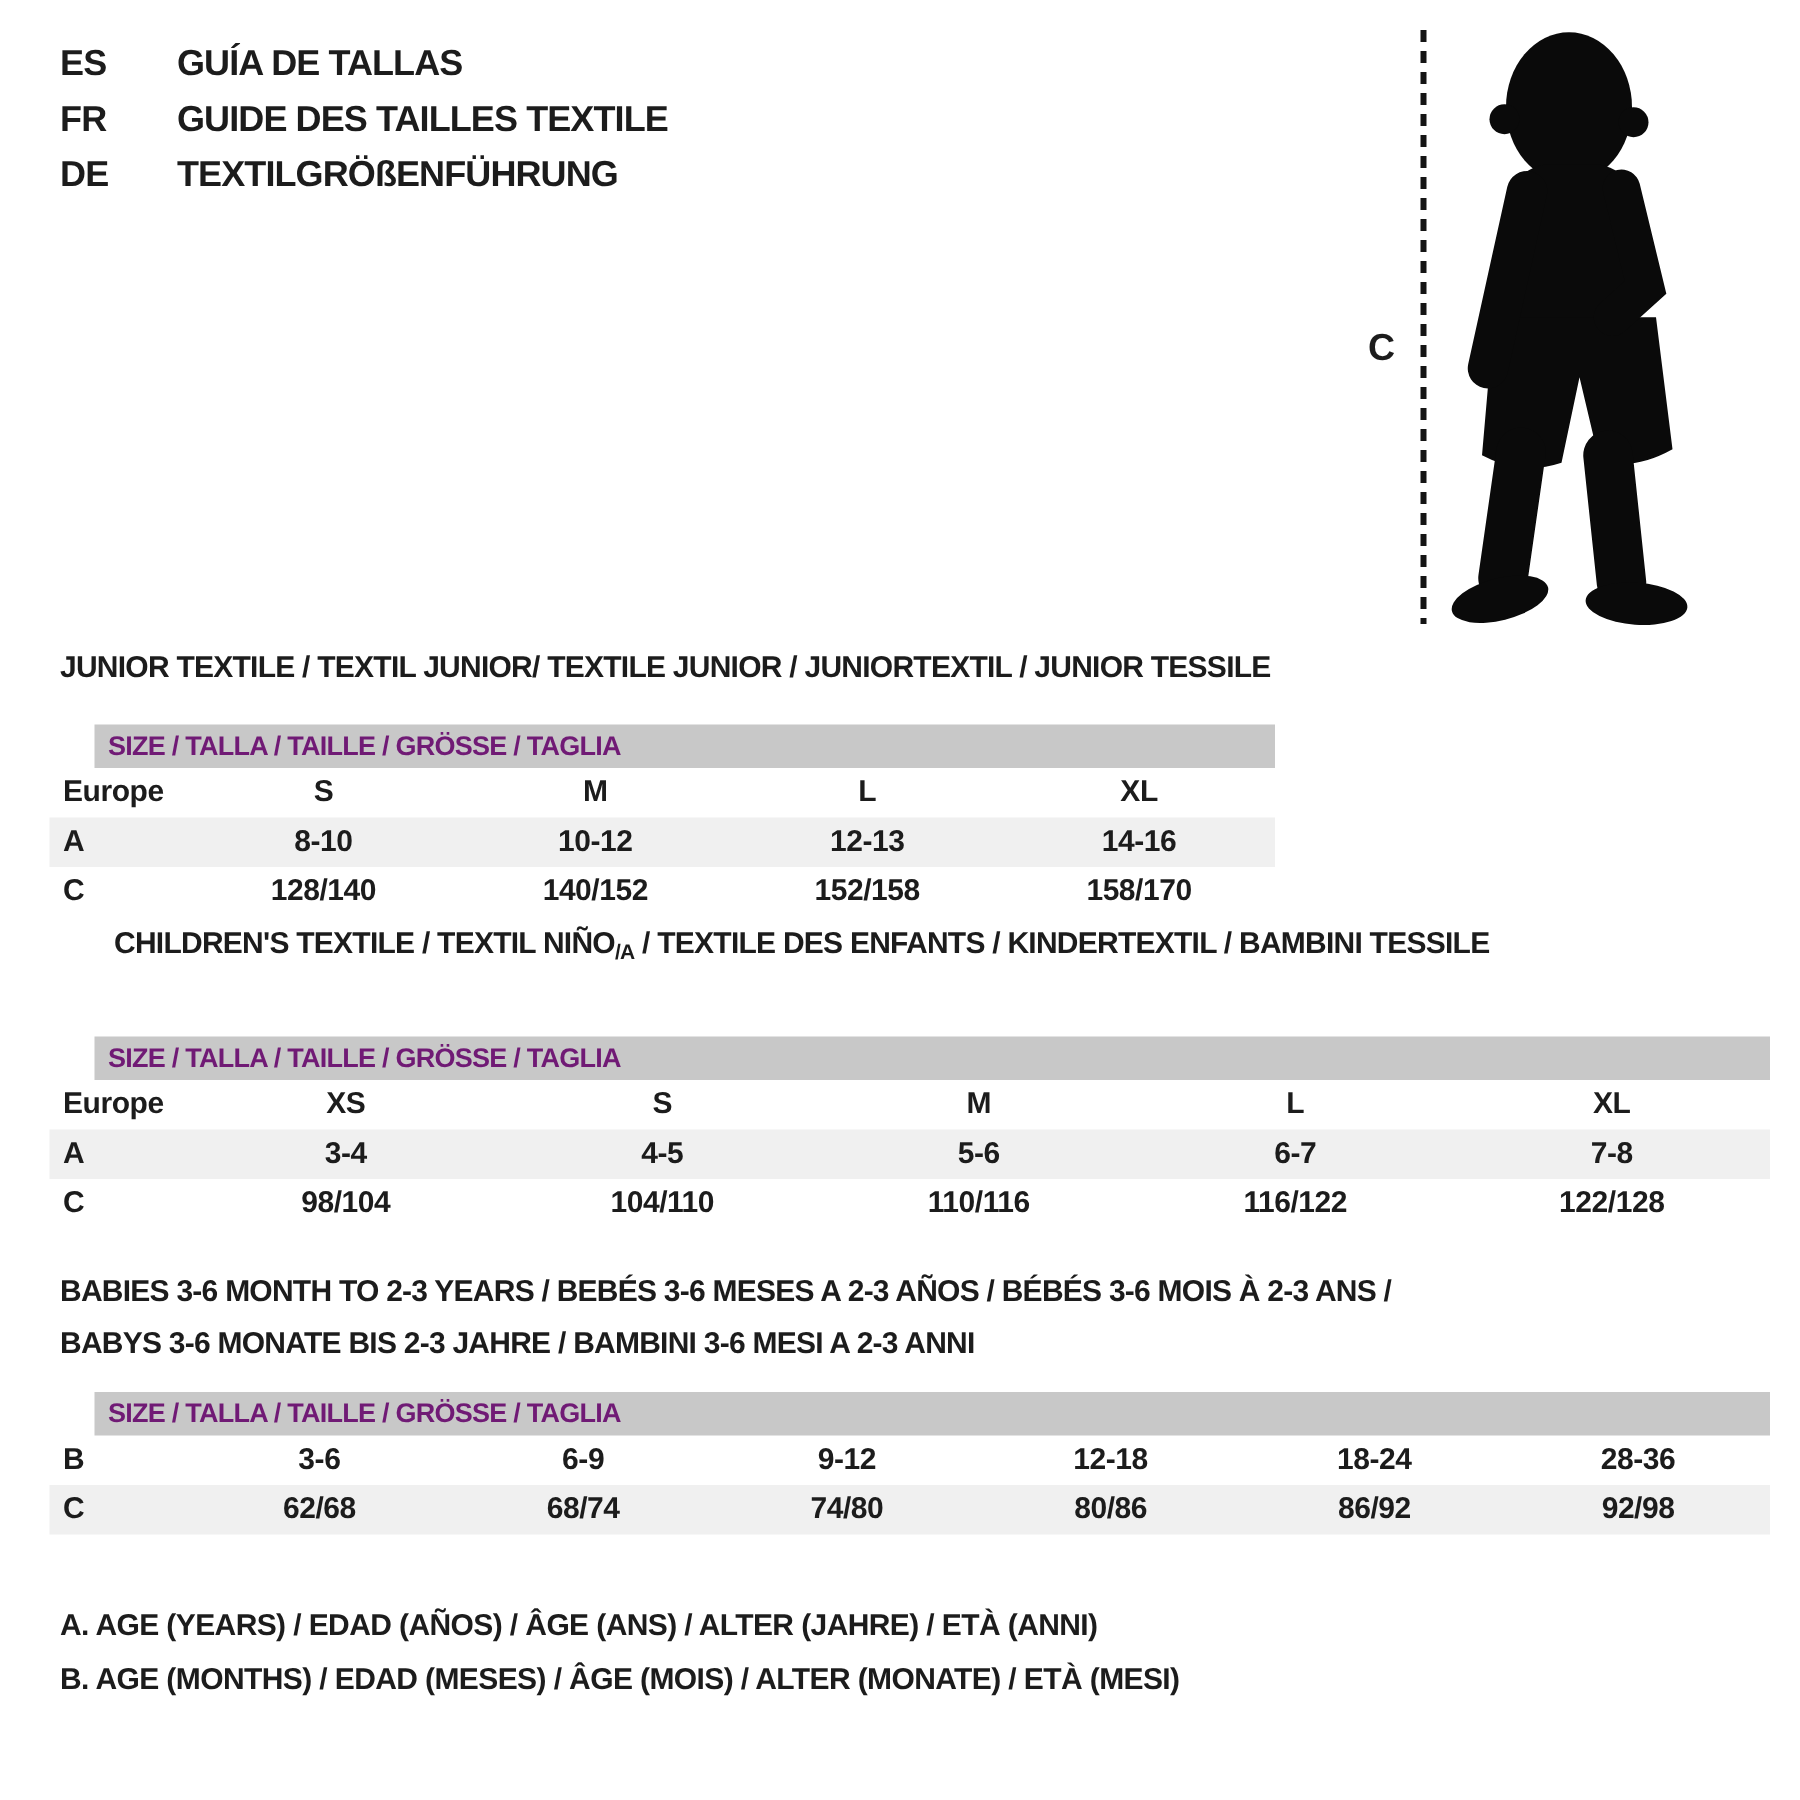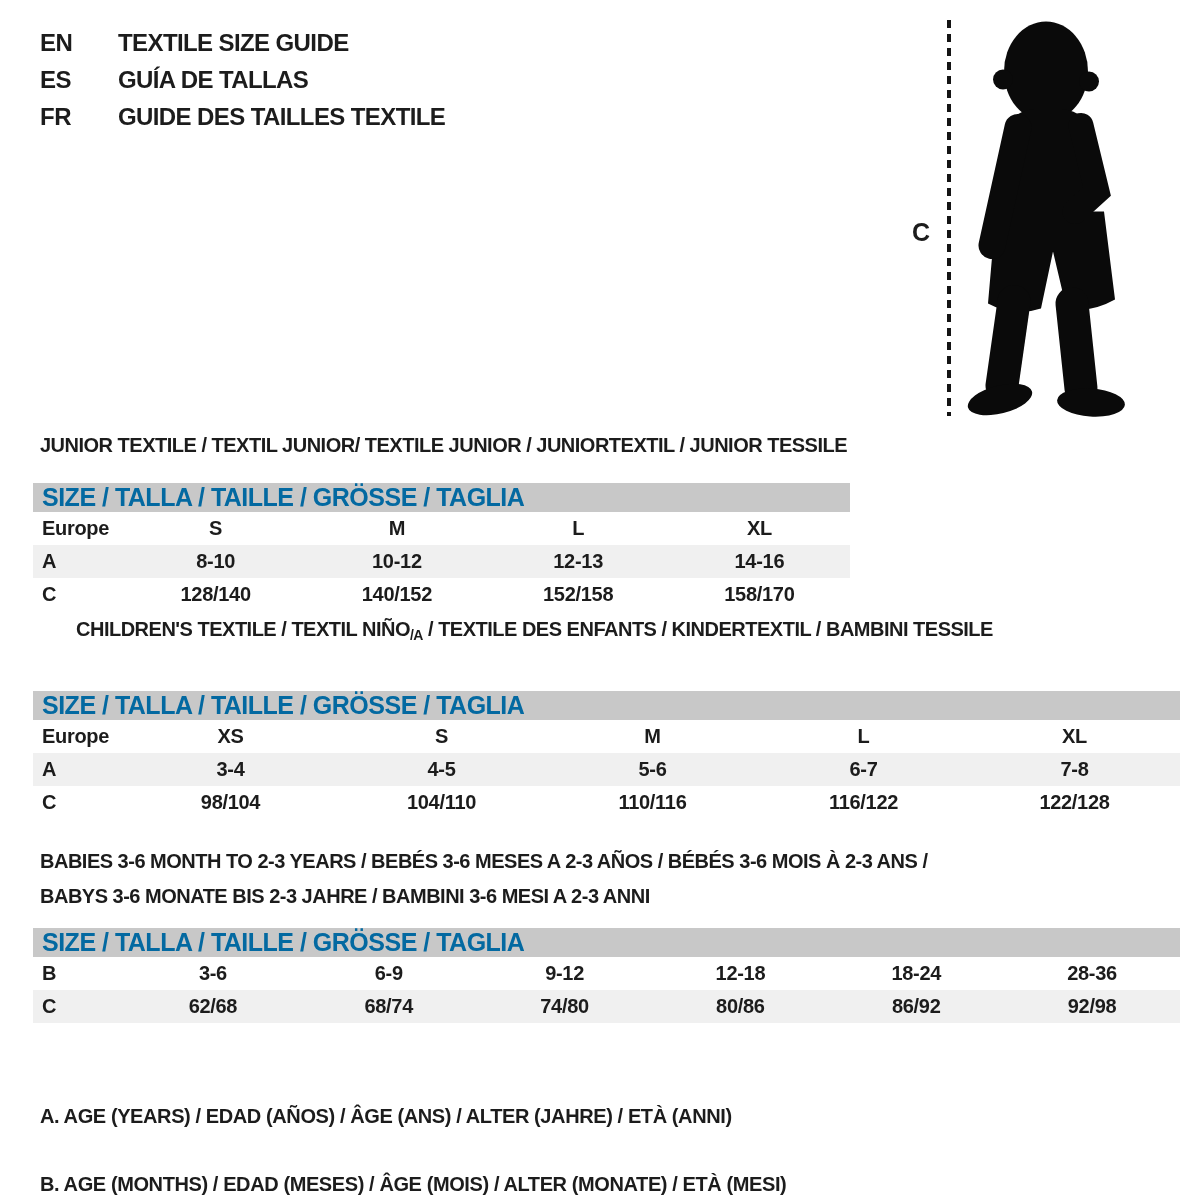--- a/index.html
+++ b/index.html
@@ -35,46 +35,46 @@
   .sub-part { font-size:14px; vertical-align:-4px; }
 
   
   .size-table { position:absolute; left:33px; }
   .tbl-junior   { top:483px; width:817px; }
   .tbl-children { top:691px; width:1147px; }
   .tbl-babies   { top:928px; width:1147px; }
 
   .t-header {
     height:29px; display:flex; align-items:center; padding-left:9px;
-    font-size:25px; font-weight:bold; letter-spacing:-0.5px; color:#0369a1;
+    font-size:18px; font-weight:bold; letter-spacing:-0.5px; color:#701a75;margin-left:30px;
   }
   .t-row { display:flex; height:33px; align-items:center; font-size:20px; font-weight:bold; letter-spacing:-0.3px; }
   .t-row.striped { background:var(--stripe); }
   .t-label { width:92px; padding-left:9px; }
   .t-cell { flex:1; text-align:center; }
 
   
   .legend { position:absolute; left:40px; top:1066px; }
-  .legend-line { font-size:20px; font-weight:bold; letter-spacing:-0.4px; line-height:36px; white-space:nowrap;margin-top:32px; }
+  .legend-line { font-size:20px; font-weight:bold; letter-spacing:-0.4px; line-height:36px; white-space:nowrap; }
 </style>
 </head>
 <body>
 
 <div class="lang-block">
-  <div class="lang-row">
-    <span class="lang-code">EN</span>
-    <span class="lang-label">TEXTILE SIZE GUIDE</span>
-  </div>
   <div class="lang-row">
     <span class="lang-code">ES</span>
     <span class="lang-label">GUÍA DE TALLAS</span>
   </div>
   <div class="lang-row">
     <span class="lang-code">FR</span>
     <span class="lang-label">GUIDE DES TAILLES TEXTILE</span>
+  </div>
+  <div class="lang-row">
+    <span class="lang-code">DE</span>
+    <span class="lang-label">TEXTILGRÖßENFÜHRUNG</span>
   </div>
 </div>
 
 <div class="height-line"></div>
 <div class="height-label">C</div>
 <svg class="baby-figure" viewBox="0 0 185 405" aria-hidden="true">
   <g fill="#0a0a0a" stroke="none">
     <ellipse cx="88" cy="58" rx="42" ry="50"></ellipse>
     <circle cx="45" cy="66" r="10"></circle>
     <circle cx="131" cy="68" r="10"></circle>

